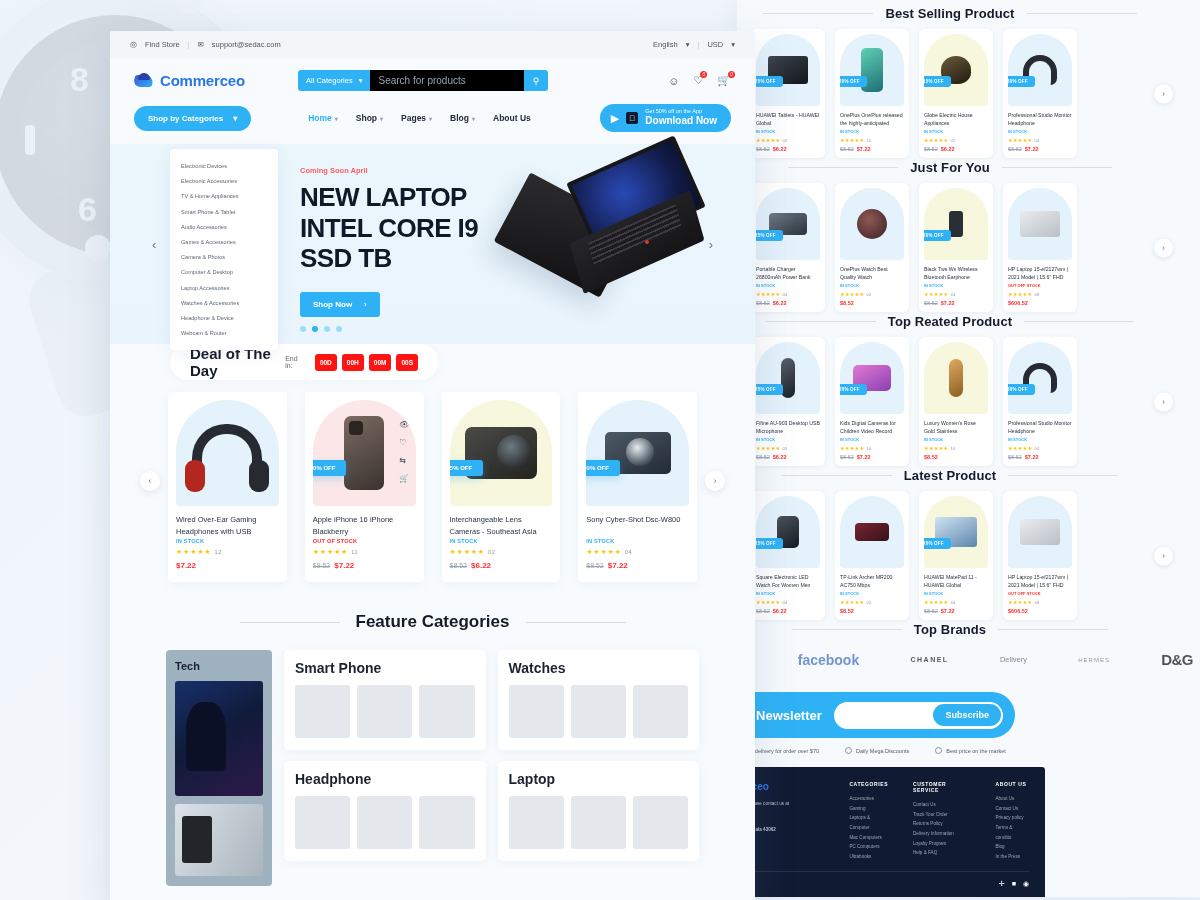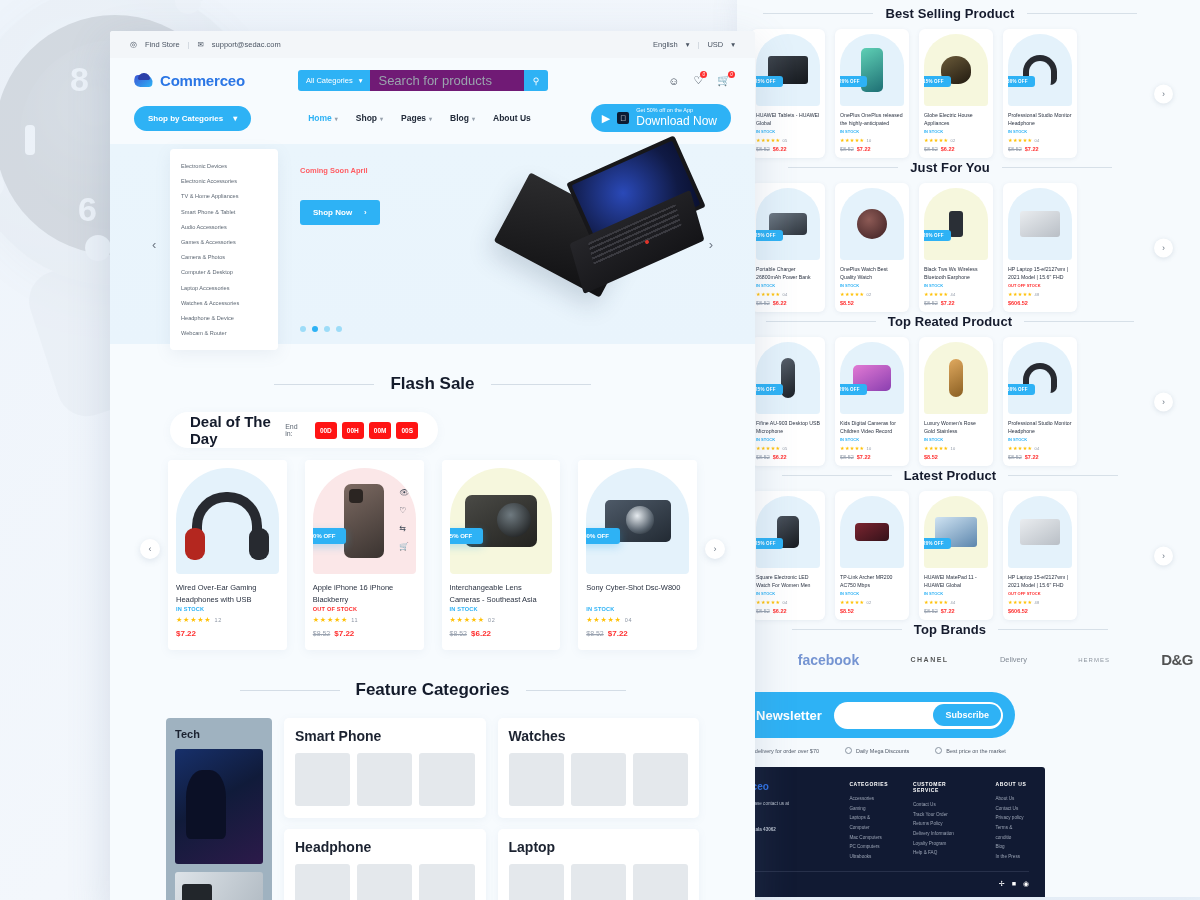--- a/index.html
+++ b/index.html
@@ -132,22 +132,22 @@
     content:""; position:absolute; left:4px; top:0px; width:12px; height:7px; border-radius: 8px 8px 2px 2px;
     background:#2b3fa8;
   }
   .logo .nm { color:#2b76e5; font-size:15px; font-weight:700; letter-spacing:-.2px; }
 
   .search { display:flex; align-items:center; width: 250px; height:21px; }
   .cat-sel {
     background:#2eb2f5; color:#fff; font-size:7.5px; border-radius:3px 0 0 3px; height:100%;
     display:flex; align-items:center; gap:6px; padding: 7px 8px; white-space:nowrap; font-weight:500;
   }
-  .search .inp { flex:1; background:#701a75; height:100%; display:flex; align-items:center; padding-left:8px;
-                 font-size:13px; color:#9aa3ad; }
+  .search .inp { flex:1; background:#000000; height:100%; display:flex; align-items:center; padding-left:8px;
+                 font-size:10px; color:#9aa3ad; }
   .search .go { width:24px; height:100%; background:#2eb2f5; color:#fff; border-radius:0 3px 3px 0;
                 display:flex; align-items:center; justify-content:center; font-size:9px; }
 
   .hicons { display:flex; align-items:center; gap:14px; margin-left:auto; color:#3a4553; }
   .hicon { position:relative; font-size:11px; }
   .hicon .dot { position:absolute; right:-4px; top:-3px; width:7px; height:7px; border-radius:50%;
                 background:#ff2f2f; color:#fff; font-size:4.5px; display:flex; align-items:center; justify-content:center; }
 
   .navrow { display:flex; align-items:center; gap:10px; margin-top: 13px; }
   .shopbtn { background:#2eb2f5; color:#fff; font-size:8px; font-weight:600; border-radius:14px;
@@ -156,21 +156,21 @@
   .menu a { font-size:8.5px; color:#222b3a; text-decoration:none; font-weight:600; display:flex; align-items:center; gap:3px; }
   .menu a.active { color:#2eb2f5;padding-left:25px; }
   .menu .cv { font-size:6px; color:#97a1ad; }
   .appbtn { margin-left:auto; background:#2eb2f5; color:#fff; border-radius:16px; height:28px;
             display:flex; align-items:center; gap:7px; padding: 0 14px 0 11px; }
   .appbtn .gp { font-size:11px; }
   .appbtn .as { width:12px; height:12px; background:#0c1b33; border-radius:2px; color:#fff;
                 display:flex; align-items:center; justify-content:center; font-size:8px; }
   .appbtn .lbl { line-height:1.25; }
   .appbtn .l1 { font-size:5.5px; opacity:.95; }
-  .appbtn .l2 { font-size:12px; font-weight:400; }
+  .appbtn .l2 { font-size:10px; font-weight:700; }
 
   
   .hero { position:relative; margin-top: 12px; height: 200px; background: linear-gradient(180deg,#eaf5fc 0%,#e9f4fc 100%); }
   .catbox {
     position:absolute; left: 60px; top: 5px; width: 108px; background:#fff; border-radius:4px;
     box-shadow: 0 4px 16px rgba(110,130,160,.10); padding: 10px 0 9px 11px;
   }
   .catbox a { display:block; font-size:5.6px; color:#5e6874; text-decoration:none; line-height: 2.72; }
   .hero-txt { position:absolute; left: 190px; top: 22px; width: 230px; }
   .hero-kicker { color:#ff5d63; font-size:7.5px; font-weight:600; margin-bottom:7px; }
@@ -654,20 +654,21 @@
           <a href="#">Games &amp; Accessories</a>
           <a href="#">Camera &amp; Photos</a>
           <a href="#">Computer &amp; Desktop</a>
           <a href="#">Laptop Accessories</a>
           <a href="#">Watches &amp; Accessories</a>
           <a href="#">Headphone &amp; Device</a>
           <a href="#">Webcam &amp; Router</a>
         </div>
       <div class="hero-txt">
         <div class="hero-kicker">Coming Soon April</div>
+        <div class="hero-h1">NEW LAPTOP INTEL CORE I9 SSD TB</div>
         <div class="hero-btn">
           <span>Shop Now</span>
           <span>›</span>
         </div>
       </div>
       <div class="dots">
         <i></i>
         <i class="on"></i>
         <i></i>
         <i></i>
@@ -677,25 +678,20 @@
         <div class="lap-scr">
             <div class="disp"></div>
           </div>
         <div class="lap-key"></div>
         <div class="lap-dot"></div>
       </div>
       <span class="hero-arrow l">‹</span>
       <span class="hero-arrow r">›</span>
     </div>
 
-    <div class="m-sect">
-      <span class="ln"></span>
-      <span class="tt">Flash Sale</span>
-      <span class="ln"></span>
-    </div>
 
     <div class="deal">
       <span class="dt">Deal of The Day</span>
       <span class="ei">End in:</span>
       <span class="cd" id="countdown">
           <b>00D</b>
           <b>00H</b>
           <b>00M</b>
           <b>00S</b>
         </span>

